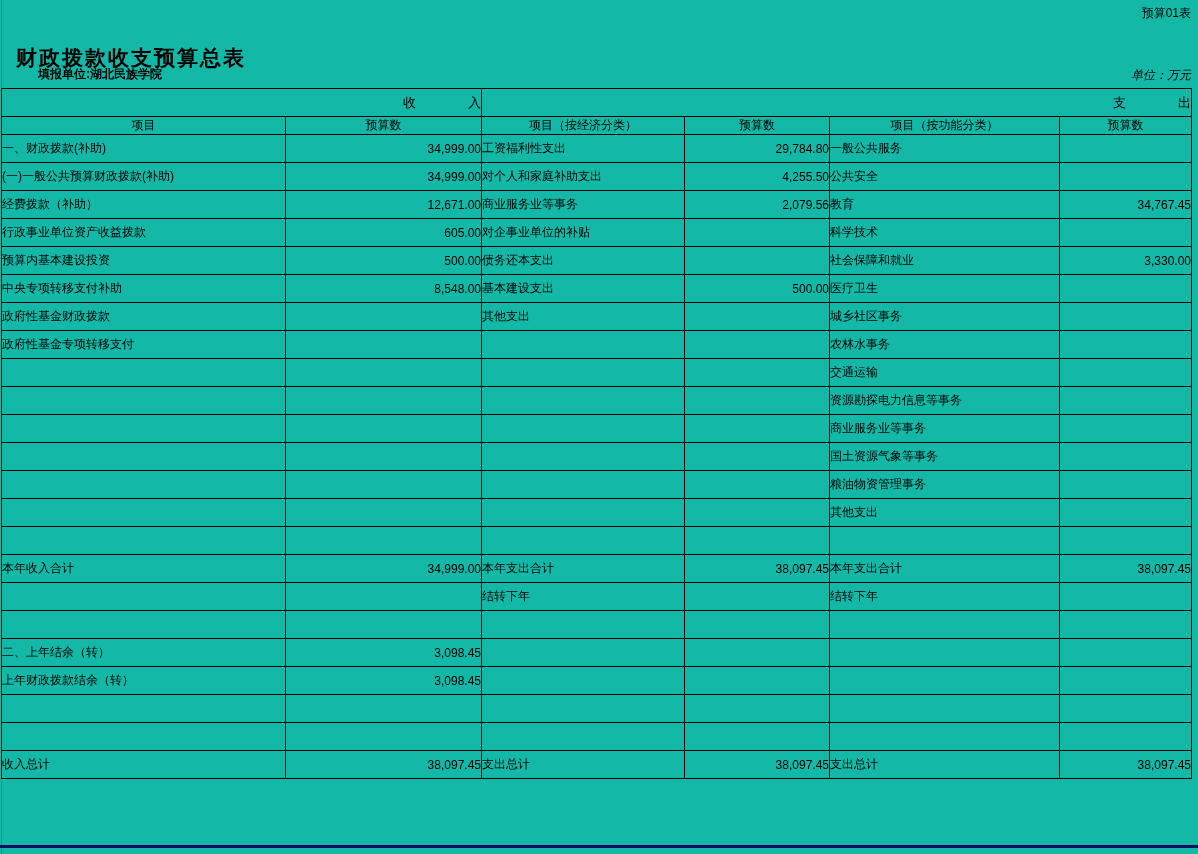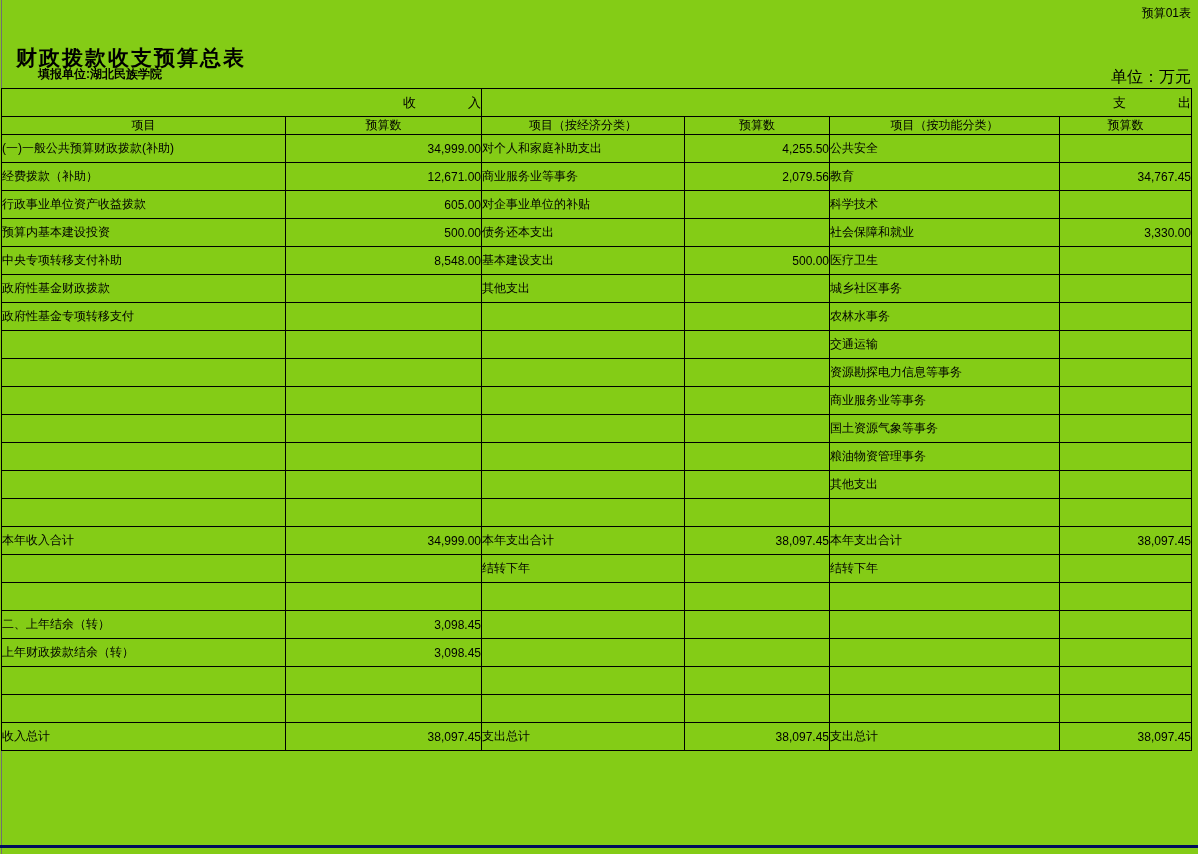--- a/index.html
+++ b/index.html
@@ -1,24 +1,24 @@
 <!DOCTYPE html>
 <html><head>
 <meta charset="utf-8">
 <style>
   * { box-sizing: border-box; }
   html,body { margin:0; padding:0; background:#fff; }
   body { font-family:"Liberation Sans", sans-serif; color:#000; }
-  .page { position:relative; width:1198px; height:854px; background:#84cc16; overflow:hidden; }
+  .page { position:relative; width:1198px; height:854px; background:#14b8a6; overflow:hidden; }
   .edge-left { position:absolute; left:1px; top:0; height:854px; width:1px; background:#707070; }
   .sheet-label { position:absolute; top:5px; right:7px; font-size:12px; white-space:nowrap; }
   .title { position:absolute; top:28px; left:0; width:1191px; text-align:left;
            font-size:21px; font-weight:bold; letter-spacing:2px; margin:16px; }
   .reporting-unit { position:absolute; top:66px; left:3px; font-size:12px; font-weight:bold; white-space:nowrap;padding-left:35px; }
-  .unit-note { position:absolute; top:67px; right:7px; font-size:16px; white-space:nowrap; }
+  .unit-note { position:absolute; top:67px; right:7px; font-size:12px; white-space:nowrap;font-style:italic; }
   table.budget { position:absolute; top:88px; left:1px; width:1190px;
                  border-collapse:collapse; table-layout:fixed; font-size:12px; }
   table.budget th, table.budget td { border:1px solid #000; overflow:hidden;
                  white-space:nowrap; font-weight:normal; padding:0; }
   tr.sec-row th { height:28px; font-size:13px; text-align:right; }
   tr.col-row th { height:14px; font-size:12px; text-align:center; }
   tr.data-row td { height:28px; }
   td.lbl { text-align:left; padding-left:5px; }
   td.num { text-align:right; padding-right:7px; }
   .ind0 { padding-left:7px; }
@@ -57,20 +57,28 @@
         <th>项目</th>
         <th>预算数</th>
         <th>项目（按经济分类）</th>
         <th>预算数</th>
         <th>项目（按功能分类）</th>
         <th>预算数</th>
       </tr>
     </thead>
     <tbody id="tbody">
         <tr class="data-row">
+          <td class="lbl ind0">一、财政拨款(补助)</td>
+          <td class="num">34,999.00</td>
+          <td class="lbl ind0">工资福利性支出</td>
+          <td class="num">29,784.80</td>
+          <td class="lbl ind0">一般公共服务</td>
+          <td class="num"></td>
+        </tr>
+        <tr class="data-row">
           <td class="lbl ind1">(一)一般公共预算财政拨款(补助)</td>
           <td class="num">34,999.00</td>
           <td class="lbl ind0">对个人和家庭补助支出</td>
           <td class="num">4,255.50</td>
           <td class="lbl ind0">公共安全</td>
           <td class="num"></td>
         </tr>
         <tr class="data-row">
           <td class="lbl ind2">经费拨款（补助）</td>
           <td class="num">12,671.00</td>

